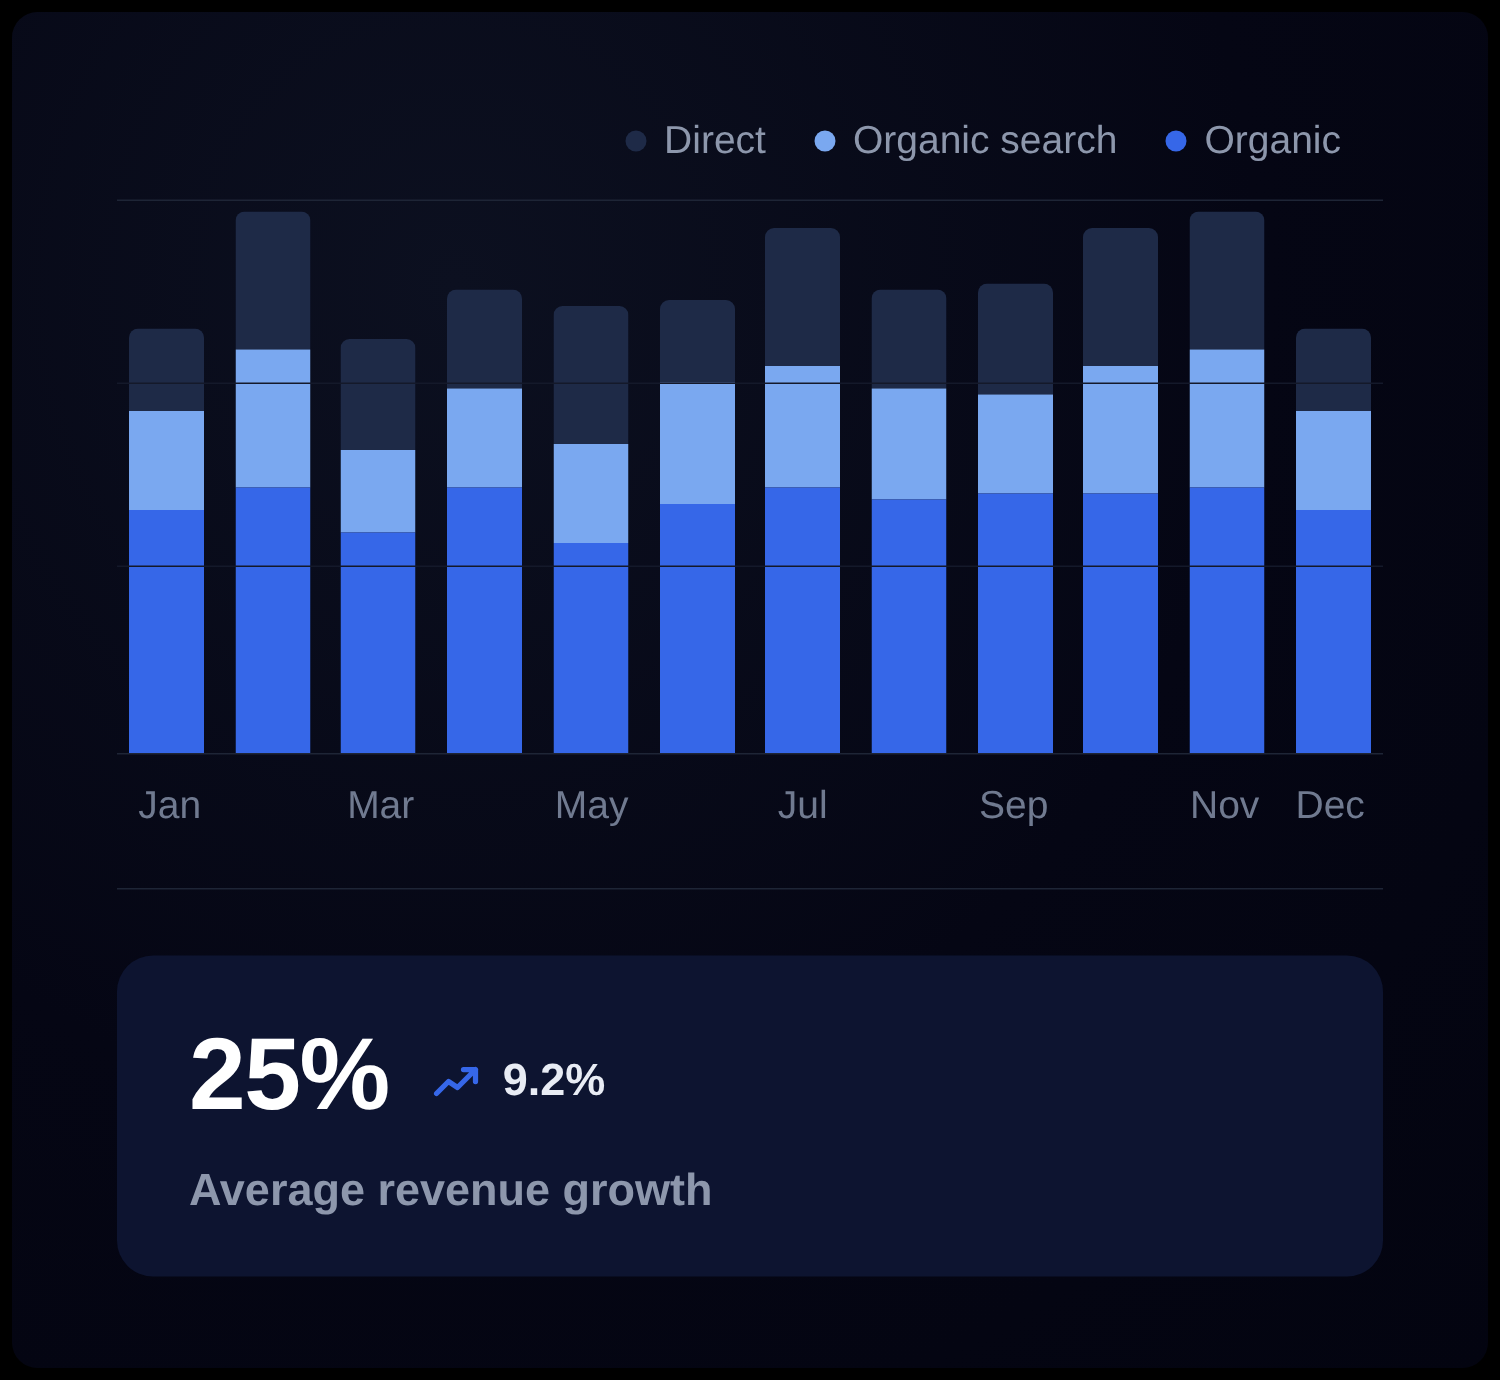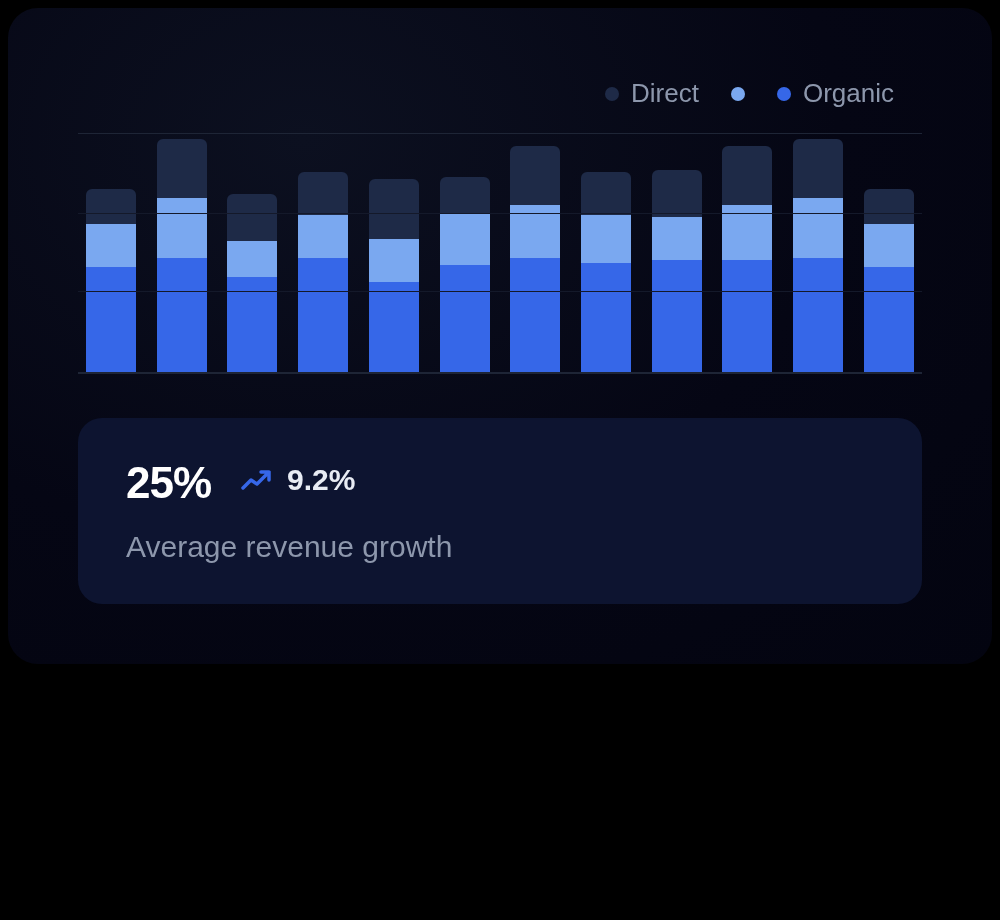--- a/index.html
+++ b/index.html
@@ -8,23 +8,23 @@
       height: 920px;
       background: #000;
       font-family: -apple-system, BlinkMacSystemFont, 'Segoe UI', sans-serif;
       display: flex;
       align-items: flex-start;
       justify-content: flex-start;
       padding: 8px;
     }
     .card {
       width: 984px;
-      height: 656px;
+      height: 904px;
       background: radial-gradient(ellipse at 30% 20%, #0c1020 0%, #050614 55%, #030410 100%);
-      border-radius: 30px;
+      border-radius: 17px;
       padding: 70px 70px 60px 70px;
       display: flex;
       flex-direction: column;
     }
     .legend {
       display: flex;
       justify-content: flex-end;
       gap: 32px;
       margin-bottom: 24px;
       padding-right: 28px;
@@ -97,54 +97,55 @@
       padding: 40px 48px 40px 48px;
     }
     .stat-top {
       display: flex;
       align-items: baseline;
       gap: 30px;
       margin-bottom: 22px;
     }
     .stat-value {
       color: #ffffff;
-      font-size: 44px;
+      font-size: 68px;
       font-weight: 700;
       letter-spacing: -1px;
     }
     .stat-trend {
       display: flex;
       align-items: center;
       gap: 10px;
       transform: translateY(-6px);
     }
     .stat-trend svg { display: block; }
     .stat-delta {
       color: #e8ecf4;
       font-size: 30px;
       font-weight: 600;
     }
     .stat-label {
       color: #8d97ac;
       font-size: 30px;
-      font-weight: 400;
+      font-weight: 700;
     }
   </style>
 </head>
 <body>
 
 <div class="card">
 
   <div class="legend">
     <div class="legend-item">
       <span class="legend-dot direct"></span>
       <span>Direct</span>
     </div>
     <div class="legend-item">
       <span class="legend-dot organic"></span>
+      <span>Organic search</span>
     </div>
     <div class="legend-item">
       <span class="legend-dot referral"></span>
       <span>Organic</span>
     </div>
   </div>
 
   <div class="chart-area" id="chart-area">
     <div class="gridline" style="top:33%"></div>
     <div class="gridline" style="top:66%"></div>
@@ -203,20 +204,34 @@
         <div class="seg-organic" style="height: 25.5102%;"></div>
         <div class="seg-direct" style="height: 25.5102%;"></div>
       </div>
       <div class="bar" style="height: 77%;">
         <div class="seg-referral" style="height: 57.1429%;"></div>
         <div class="seg-organic" style="height: 23.3766%;"></div>
         <div class="seg-direct" style="height: 19.4805%;"></div>
       </div>
     </div>
 
+  <div class="xaxis" id="xaxis">
+      <div class="xaxis-label">Jan</div>
+      <div class="xaxis-label hidden">Feb</div>
+      <div class="xaxis-label">Mar</div>
+      <div class="xaxis-label hidden">Apr</div>
+      <div class="xaxis-label">May</div>
+      <div class="xaxis-label hidden">Jun</div>
+      <div class="xaxis-label">Jul</div>
+      <div class="xaxis-label hidden">Aug</div>
+      <div class="xaxis-label">Sep</div>
+      <div class="xaxis-label hidden">Oct</div>
+      <div class="xaxis-label">Nov</div>
+      <div class="xaxis-label">Dec</div>
+    </div>
 
   <div class="divider"></div>
 
   <div class="stat-card">
     <div class="stat-top">
       <span class="stat-value">25%</span>
       <span class="stat-trend">
         <svg width="36" height="24" viewBox="0 0 36 24">
           <path d="M2 20 L10 12 L16 16 L28 4 M20 4 L28 4 L28 12" stroke="#3667e8" stroke-width="3.5" fill="none" stroke-linecap="round" stroke-linejoin="round"></path>
         </svg>

